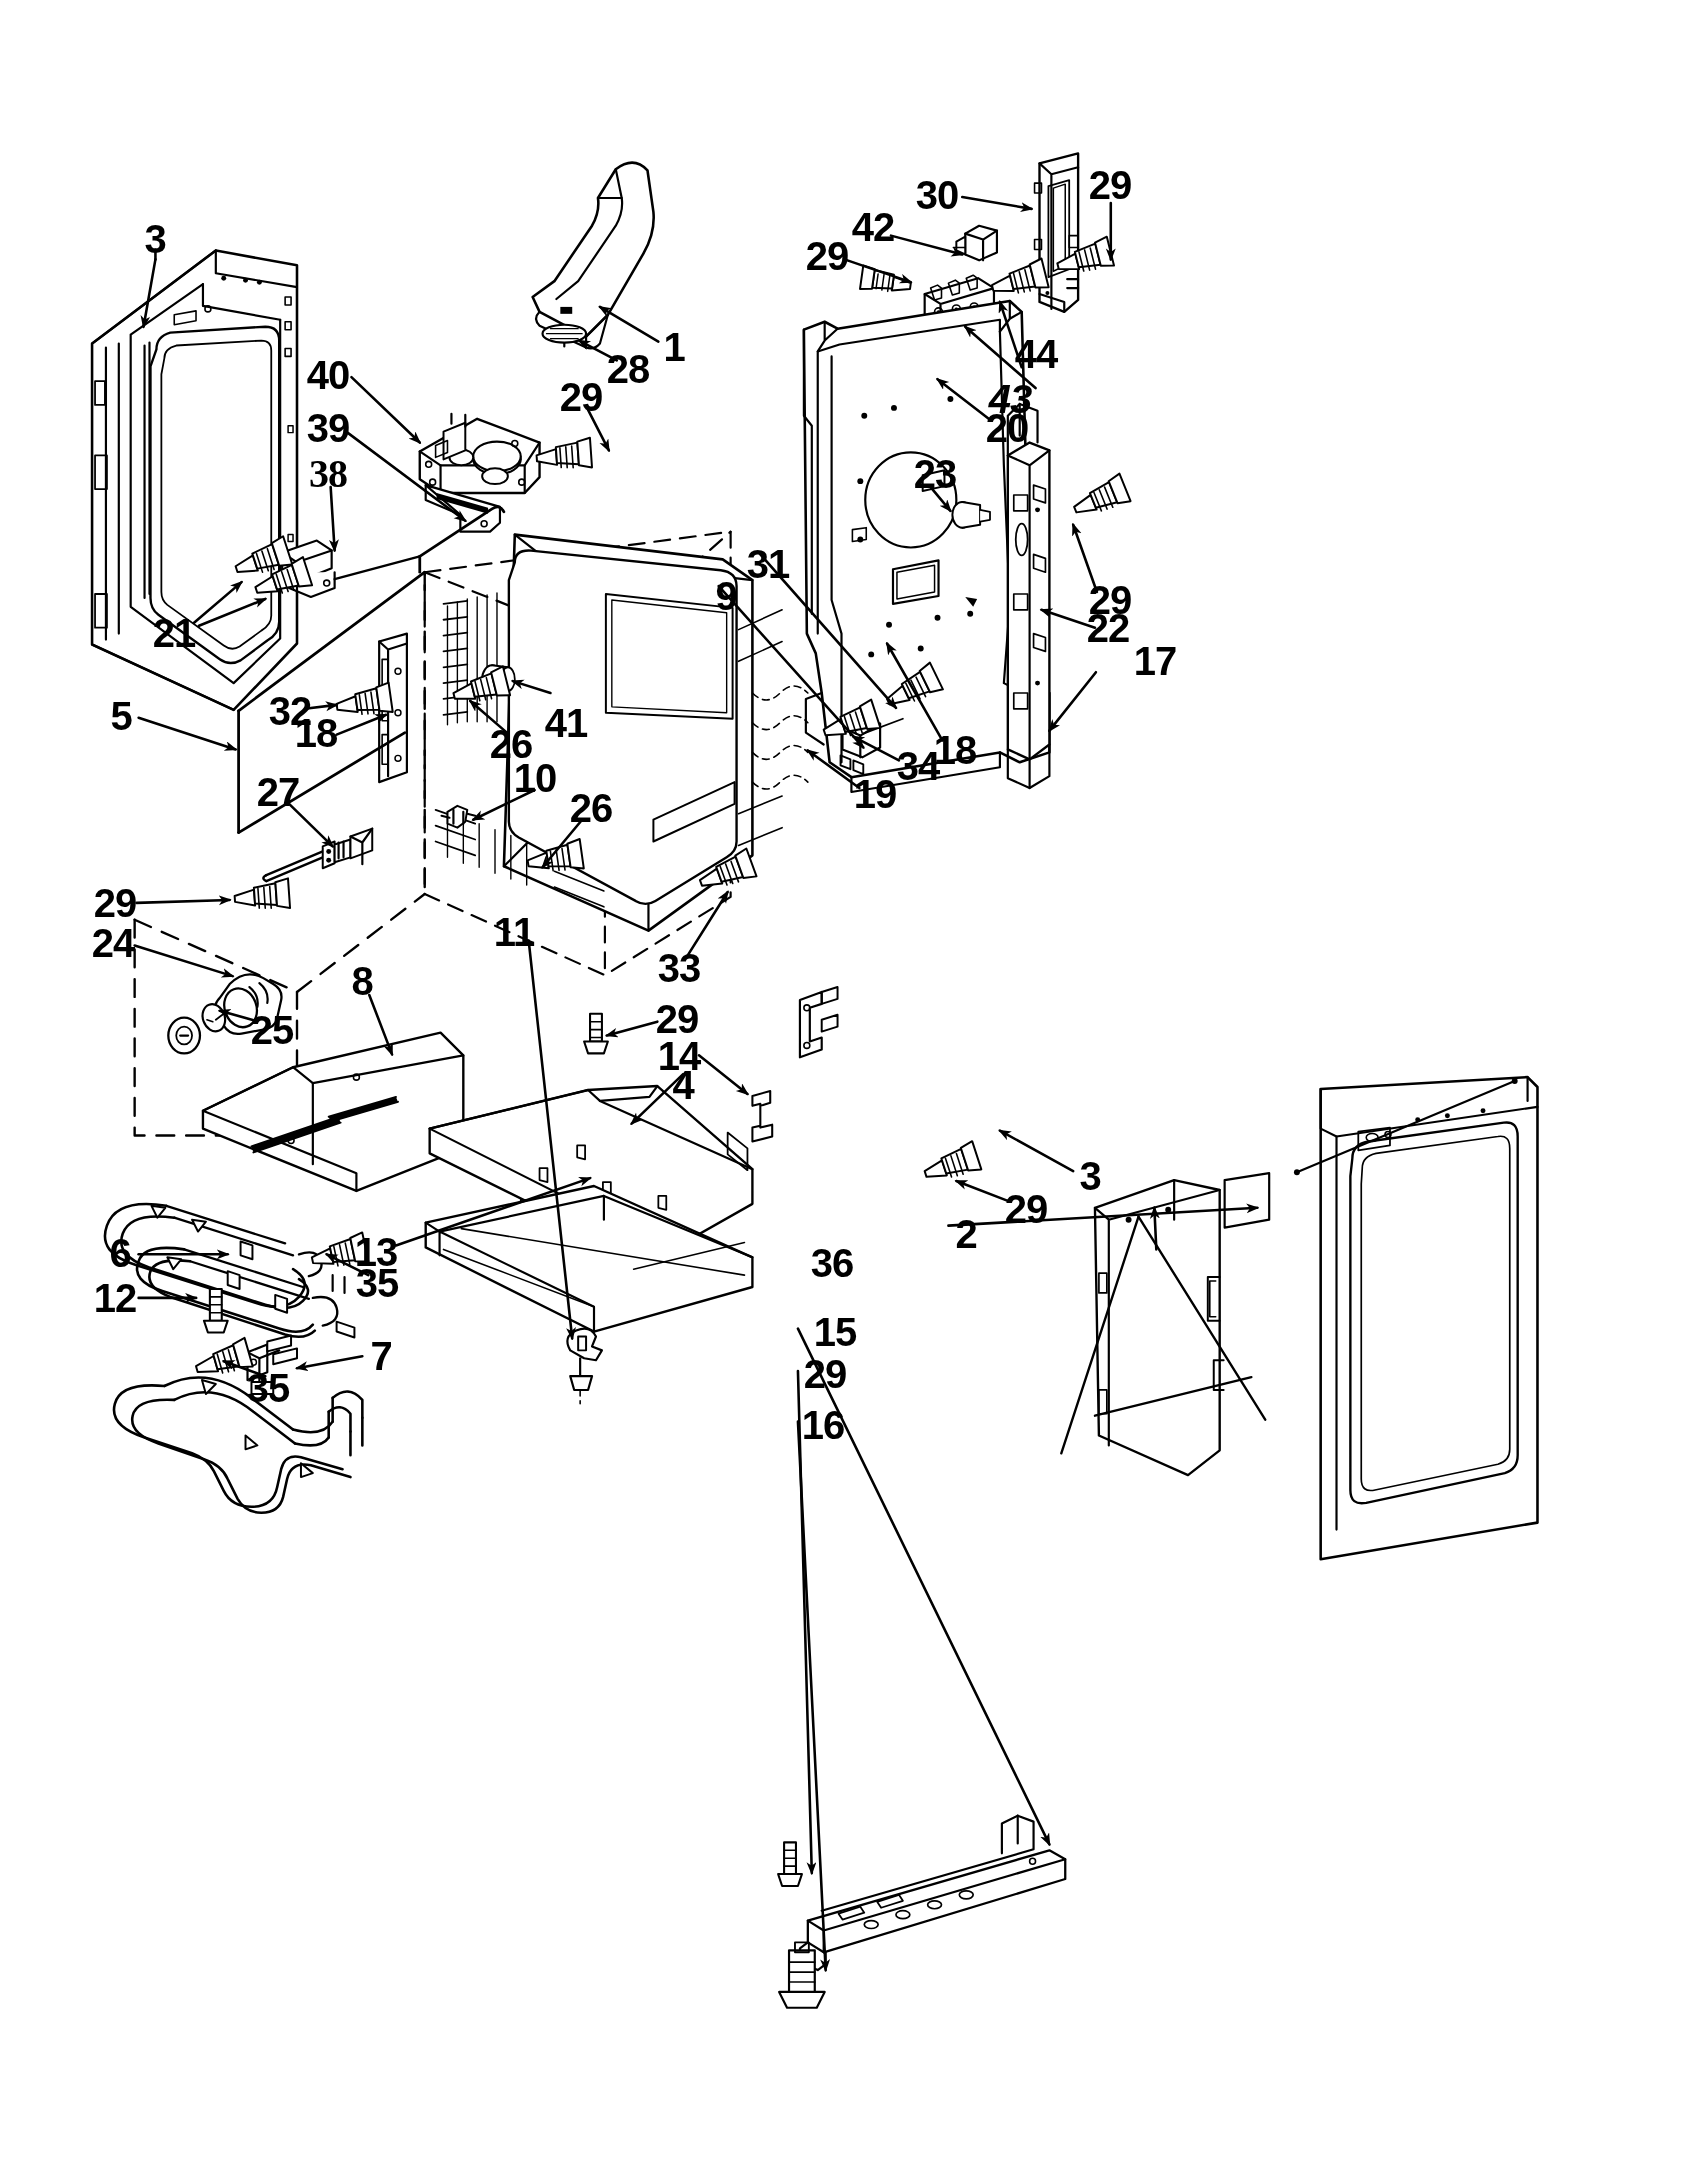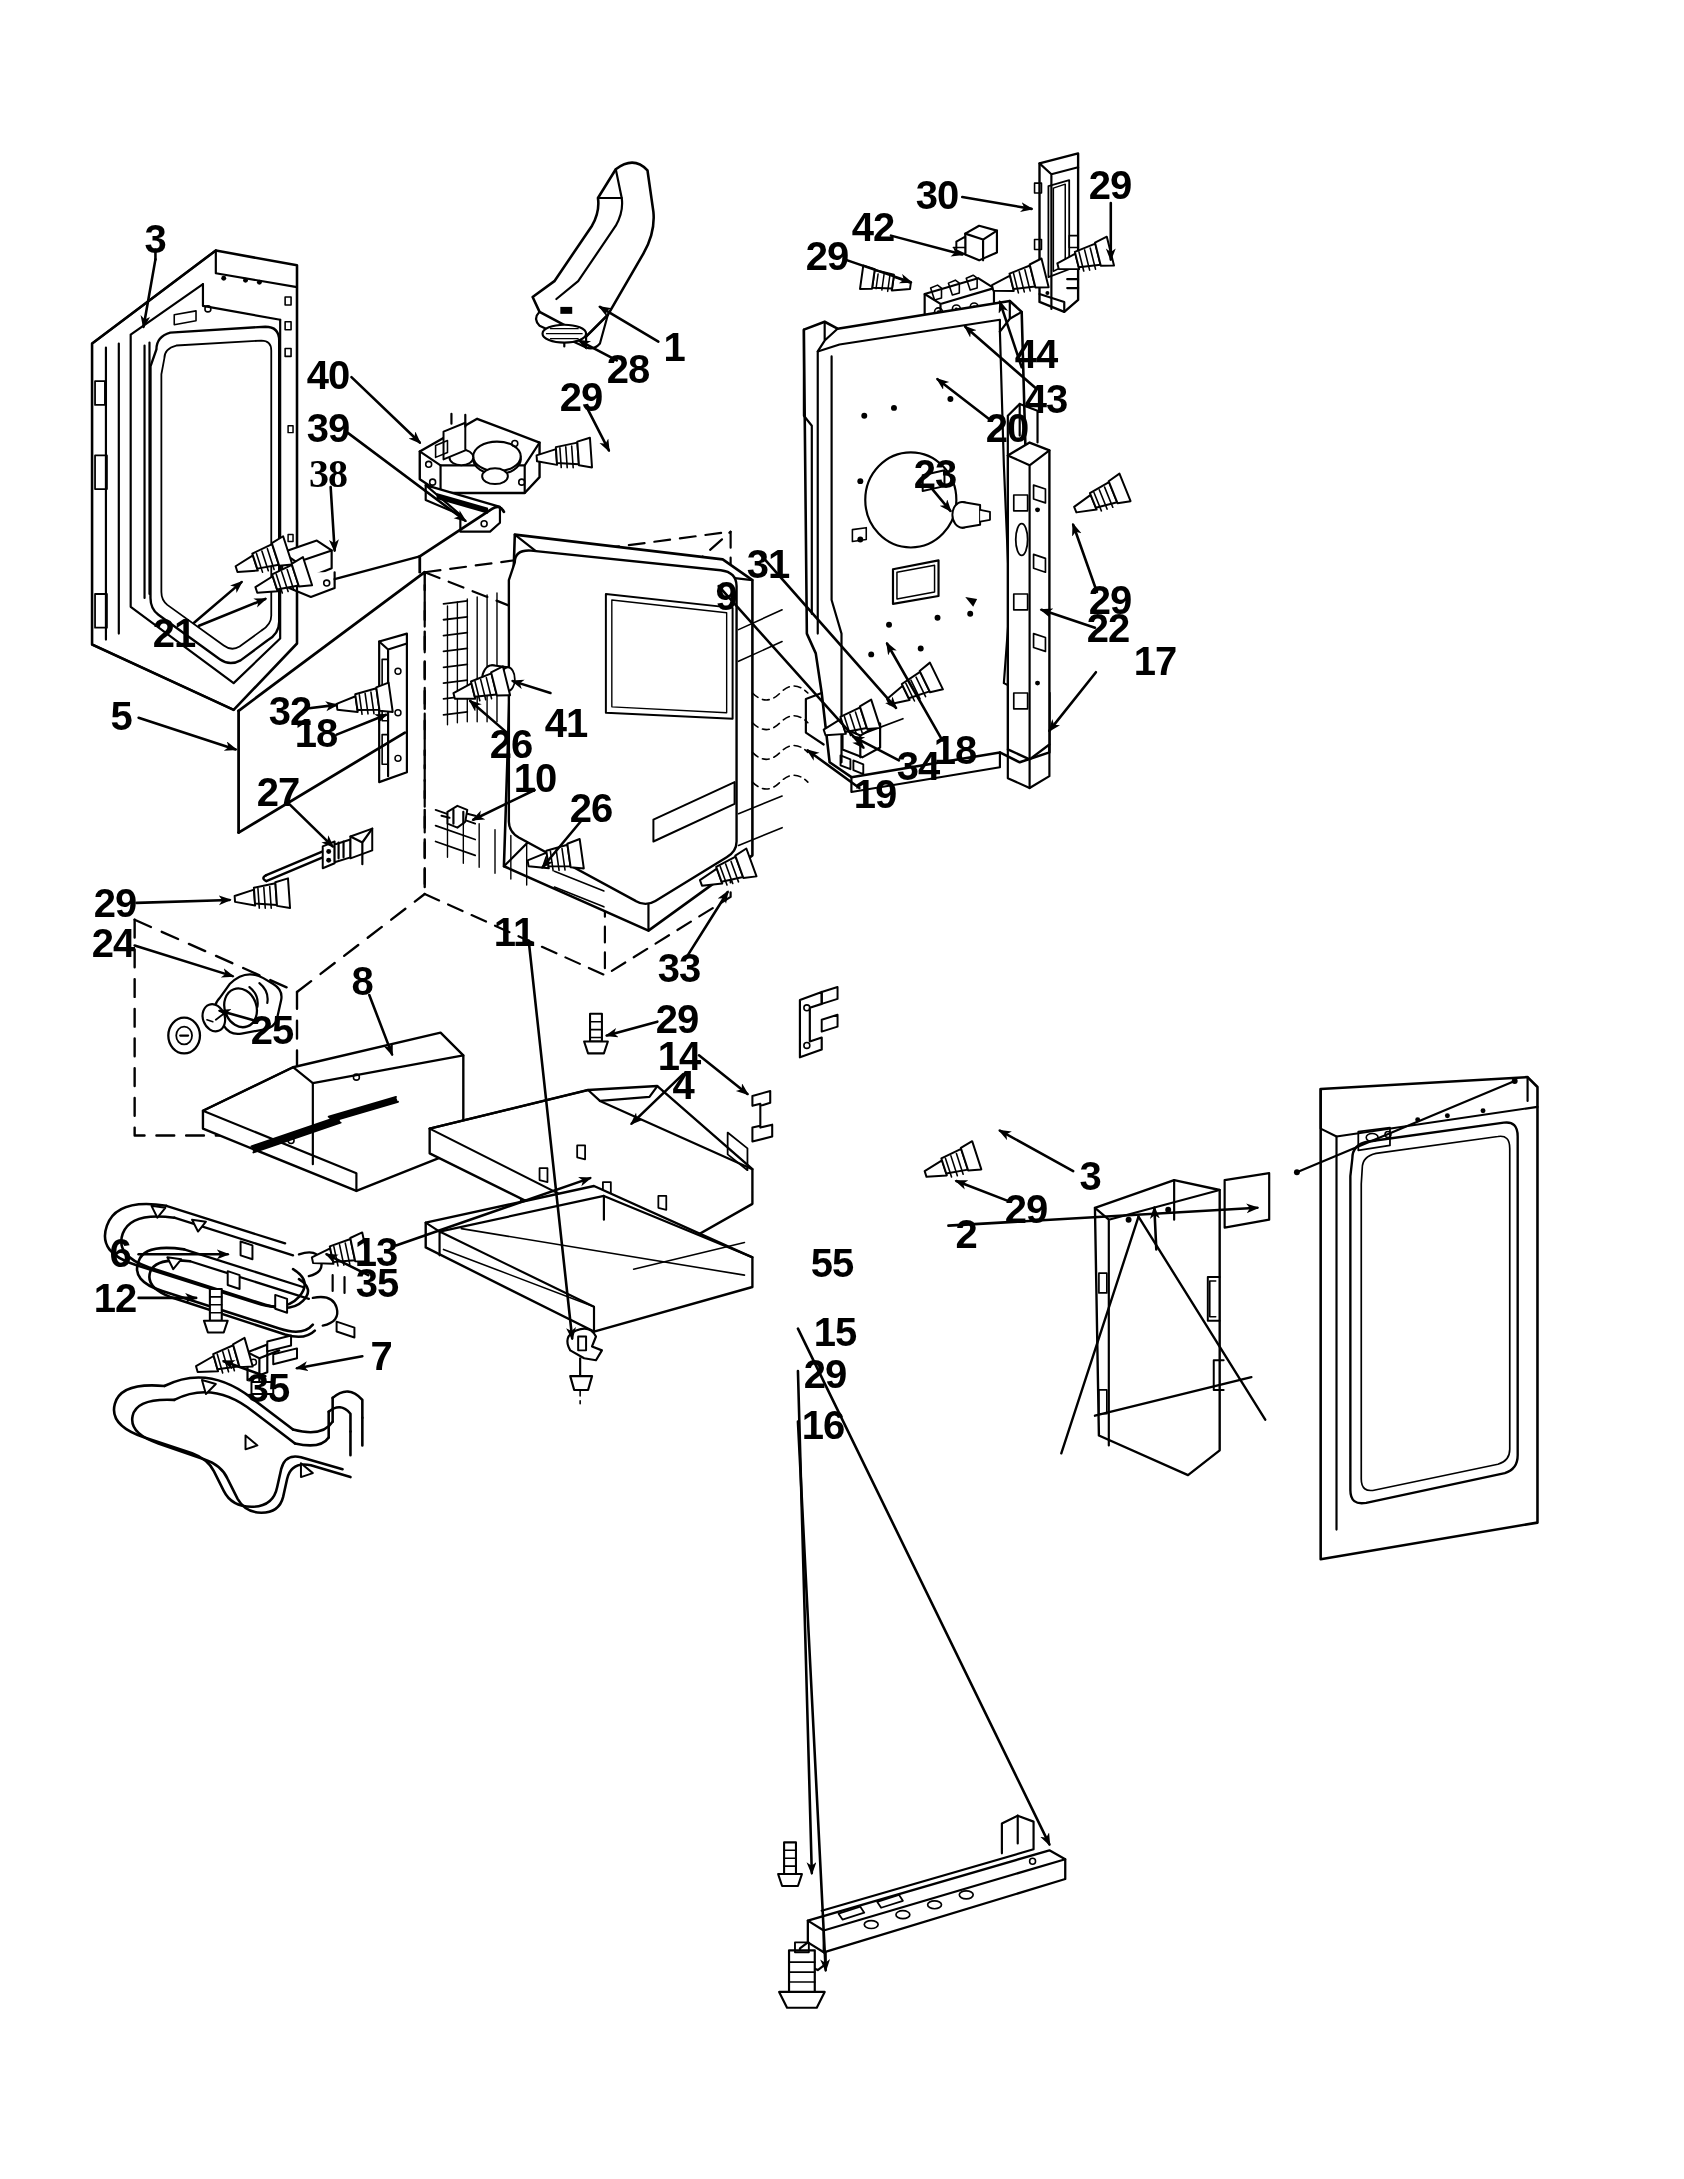--- a/index.html
+++ b/index.html
@@ -617,21 +617,21 @@
   <div class="lbl" style="left:581px;  top:397px;">29</div>
   <div class="lbl" style="left:328px;  top:375px;">40</div>
   <div class="lbl" style="left:328px;  top:428px;">39</div>
   <div class="lbl" style="left:328px;  top:474px;font-family:Liberation Serif, serif;">38</div>
   <div class="lbl" style="left:174px;  top:633px;">21</div>
   <div class="lbl" style="left:937px;  top:195px;">30</div>
   <div class="lbl" style="left:1110px; top:185px;">29</div>
   <div class="lbl" style="left:873px;  top:227px;">42</div>
   <div class="lbl" style="left:827px;  top:256px;">29</div>
   <div class="lbl" style="left:1036px; top:354px;">44</div>
-  <div class="lbl" style="left:1046px; top:399px;">43</div>
+  <div class="lbl" style="left:1010px; top:399px;font-style:italic;">43</div>
   <div class="lbl" style="left:1007px; top:428px;">20</div>
   <div class="lbl" style="left:935px;  top:474px;">23</div>
   <div class="lbl" style="left:1110px; top:600px;">29</div>
   <div class="lbl" style="left:1108px; top:628px;">22</div>
   <div class="lbl" style="left:1108px; top:661px;margin-left:47px;">17</div>
   <div class="lbl" style="left:955px;  top:750px;">18</div>
   <div class="lbl" style="left:726px;  top:596px;">9</div>
   <div class="lbl" style="left:768px;  top:564px;">31</div>
   <div class="lbl" style="left:121px;  top:716px;">5</div>
   <div class="lbl" style="left:290px;  top:711px;">32</div>
@@ -654,19 +654,19 @@
   <div class="lbl" style="left:362px;  top:981px;">8</div>
   <div class="lbl" style="left:120px;  top:1253px;">6</div>
   <div class="lbl" style="left:115px;  top:1298px;">12</div>
   <div class="lbl" style="left:376px;  top:1252px;">13</div>
   <div class="lbl" style="left:377px;  top:1283px;">35</div>
   <div class="lbl" style="left:381px;  top:1356px;">7</div>
   <div class="lbl" style="left:268px;  top:1388px;">35</div>
   <div class="lbl" style="left:1090px; top:1176px;">3</div>
   <div class="lbl" style="left:1026px; top:1209px;">29</div>
   <div class="lbl" style="left:966px;  top:1234px;">2</div>
-  <div class="lbl" style="left:832px;  top:1263px;">55</div>
+  <div class="lbl" style="left:832px;  top:1263px;">36</div>
   <div class="lbl" style="left:823px;  top:1332px;margin-left:12px;">15</div>
   <div class="lbl" style="left:825px;  top:1374px;">29</div>
   <div class="lbl" style="left:823px;  top:1425px;">16</div>
 
 </div>
 
 
 </body></html>

